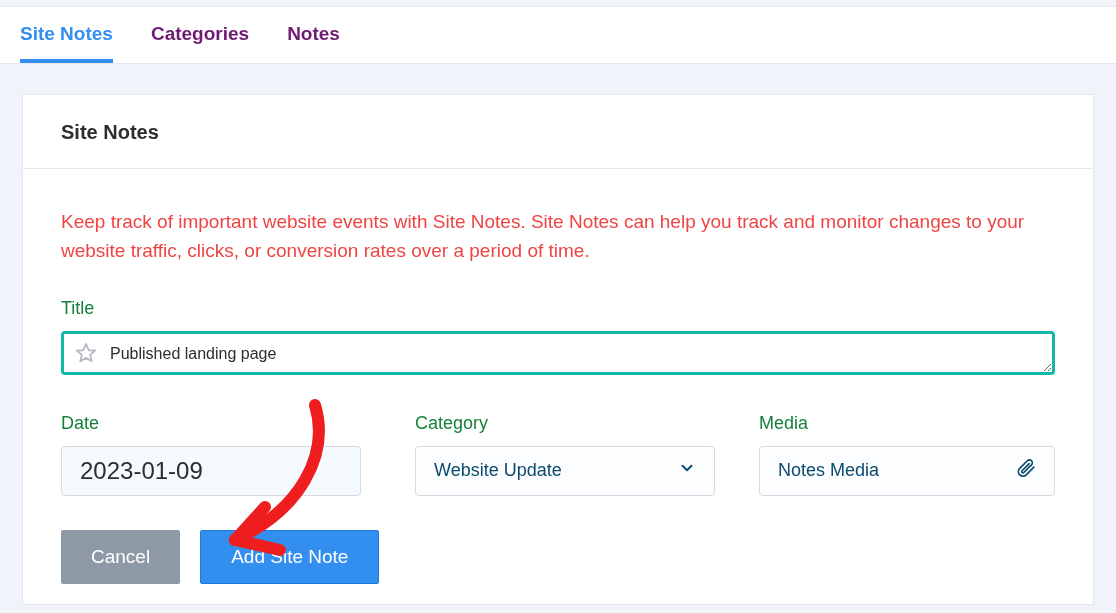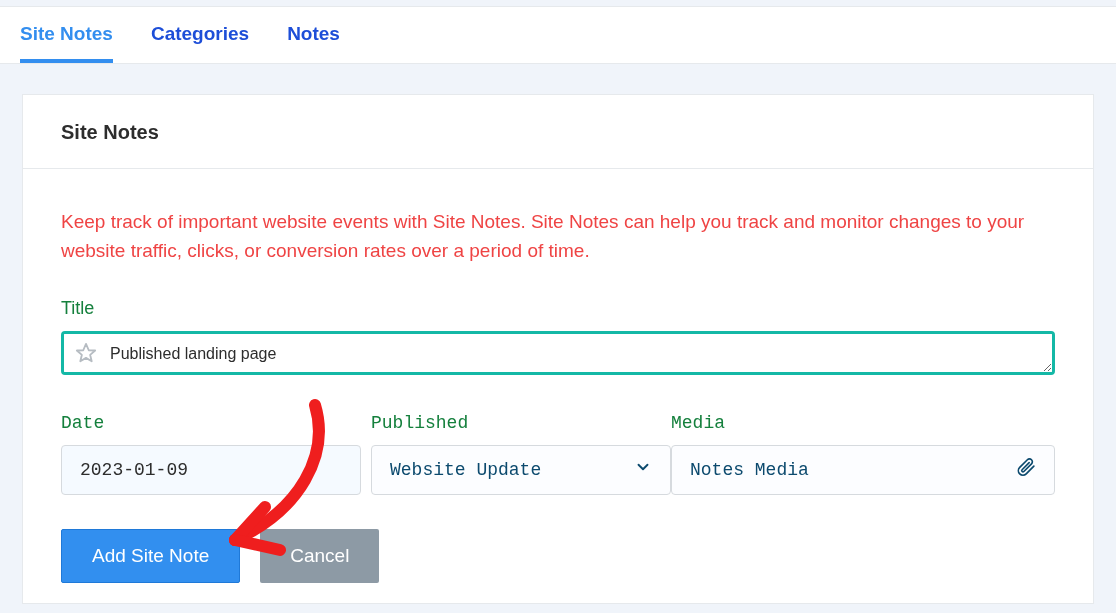--- a/index.html
+++ b/index.html
@@ -17,21 +17,21 @@
     border-bottom: 1px solid #e6e9ec;
     display: flex;
     padding: 0 20px;
     gap: 38px;
     margin-top: 6px;
   }
   .tab {
     padding: 16px 0 14px 0;
     font-size: 19px;
     font-weight: 600;
-    color: #1d4ed8;
+    color: #701a75;
     cursor: pointer;
     border-bottom: 4px solid transparent;
   }
   .tab.active {
     color: #338eef;
     border-bottom: 4px solid #338eef;
   }
   .content-wrap {
     padding: 30px 22px 0 22px;
   }
@@ -79,43 +79,43 @@
     position: relative;
     margin-bottom: 34px;
   }
   .star {
     position: absolute;
     left: 14px;
     top: 11px;
   }
   .row {
     display: flex;
+    gap: 44px;
     margin-bottom: 34px;
-    font-family: Liberation Mono, monospace;
   }
   .col { flex: 0 0 auto; }
   .col-date { width: 300px; }
   .col-cat  { width: 300px; flex: 0 0 300px; margin-left: 10px;}
   .col-media{ flex: 1; }
   .input-box {
     width: 100%;
     height: 50px;
     border: 1px solid #d6dade;
     border-radius: 4px;
     background: #fcfdff;
     padding: 0 18px;
     font-size: 18px;
     color: #3a3a3a;
     display: flex;
     align-items: center;
     justify-content: space-between;
     cursor: pointer;
   }
   .input-box span { color: #0c4a6e; }
-  .date-box { background: #f5faff; color: #2d2d2d; font-size:18px; }
+  .date-box { background: #f5faff; color: #2d2d2d; font-size:24px; }
   .date-box span { color: #2d2d2d; }
   .chevron { color: #5a5f66; }
   .clip { color: #7a8189; }
   .btn-row { display: flex; gap: 20px; }
   .btn {
     height: 54px;
     padding: 0 30px;
     border: none;
     font-size: 19px;
     font-weight: 500;
@@ -163,21 +163,21 @@
       </div>
 
       <div class="row">
         <div class="col col-date">
           <label class="field-label">Date</label>
           <div class="input-box date-box">
             <span>2023-01-09</span>
           </div>
         </div>
         <div class="col col-cat">
-          <label class="field-label">Published</label>
+          <label class="field-label">Category</label>
           <div class="input-box">
             <span>Website Update</span>
             <span class="chevron">
               <svg width="18" height="18" viewBox="0 0 24 24" fill="none" stroke="currentColor" stroke-width="2.5" stroke-linecap="round" stroke-linejoin="round">
                   <polyline points="6 9 12 15 18 9"></polyline>
                 </svg>
             </span>
           </div>
         </div>
         <div class="col col-media">
@@ -187,22 +187,22 @@
             <span class="clip">
               <svg width="20" height="20" viewBox="0 0 24 24" fill="none" stroke="currentColor" stroke-width="2" stroke-linecap="round" stroke-linejoin="round">
                   <path d="M21.44 11.05l-9.19 9.19a5.5 5.5 0 0 1-7.78-7.78l9.19-9.19a3.5 3.5 0 0 1 4.95 4.95l-9.19 9.19a1.5 1.5 0 0 1-2.12-2.12l8.49-8.49"></path>
                 </svg>
             </span>
           </div>
         </div>
       </div>
 
       <div class="btn-row">
+        <button class="btn btn-secondary">Cancel</button>
         <button class="btn btn-primary">Add Site Note</button>
-        <button class="btn btn-secondary">Cancel</button>
       </div>
     </div>
   </div>
 </div>
 
 <svg class="drawn-arrow" width="180" height="180" viewBox="0 0 180 180">
   <path d="M 130 10 C 145 60, 115 115, 50 145" stroke="#ef1e1e" stroke-width="12" fill="none" stroke-linecap="round"></path>
   <path d="M 50 145 L 80 112" stroke="#ef1e1e" stroke-width="12" fill="none" stroke-linecap="round"></path>
   <path d="M 50 145 L 95 155" stroke="#ef1e1e" stroke-width="12" fill="none" stroke-linecap="round"></path>
 </svg>

